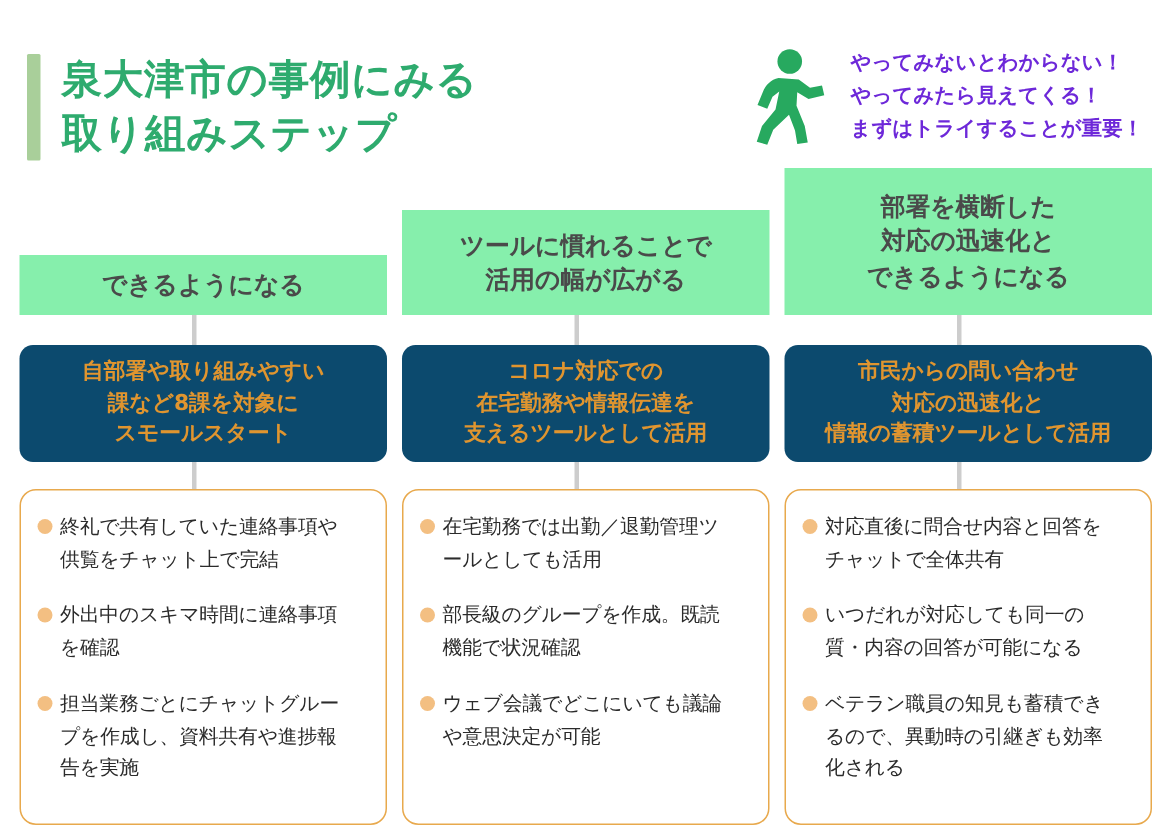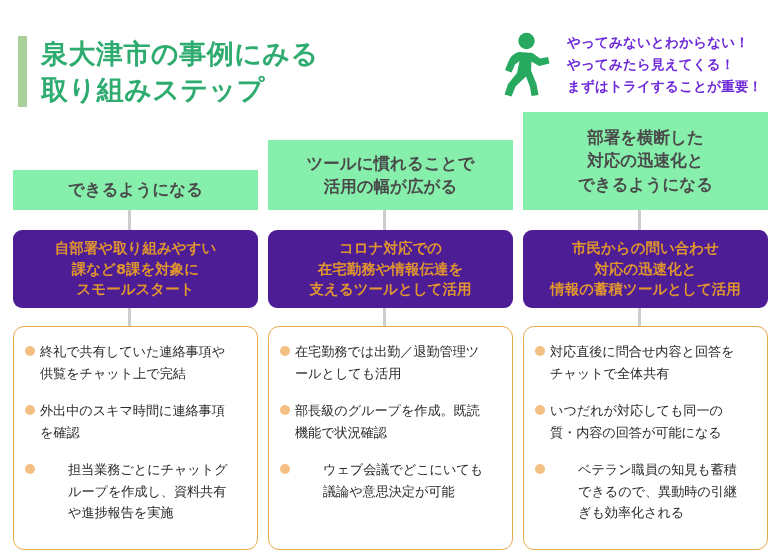--- a/index.html
+++ b/index.html
@@ -130,21 +130,21 @@
   }
 
   
   .step-box {
     position: absolute;
     left: 0;
     top: 118px;
     width: 245px;
     height: 78px;
     box-sizing: border-box;
-    background: #4c1d95;
+    background: #0c4a6e;
     border-radius: 9px;
     display: flex;
     flex-direction: column;
     align-items: center;
     justify-content: center;
     padding: 4px 5px;
   }
   .step-box-line {
     font-size: 14.5px;
     font-weight: bold;
@@ -175,21 +175,21 @@
     background: #ffffff;
     border: 1.5px solid #e8a94d;
     border-radius: 11px;
     padding: 14px 23px 10px 11px;
   }
   .bullet-row {
     display: flex;
     align-items: flex-start;
     margin-bottom: 16px;
   }
-  .bullet-row:last-child { margin-bottom: 0; gap: 28px; }
+  .bullet-row:last-child { margin-bottom: 0; }
   .bullet-dot {
     flex: 0 0 auto;
     width: 10px;
     height: 10px;
     border-radius: 50%;
     background: #f3bf82;
     margin-top: 5px;
     margin-right: 5px;
   }
   .bullet-text {

